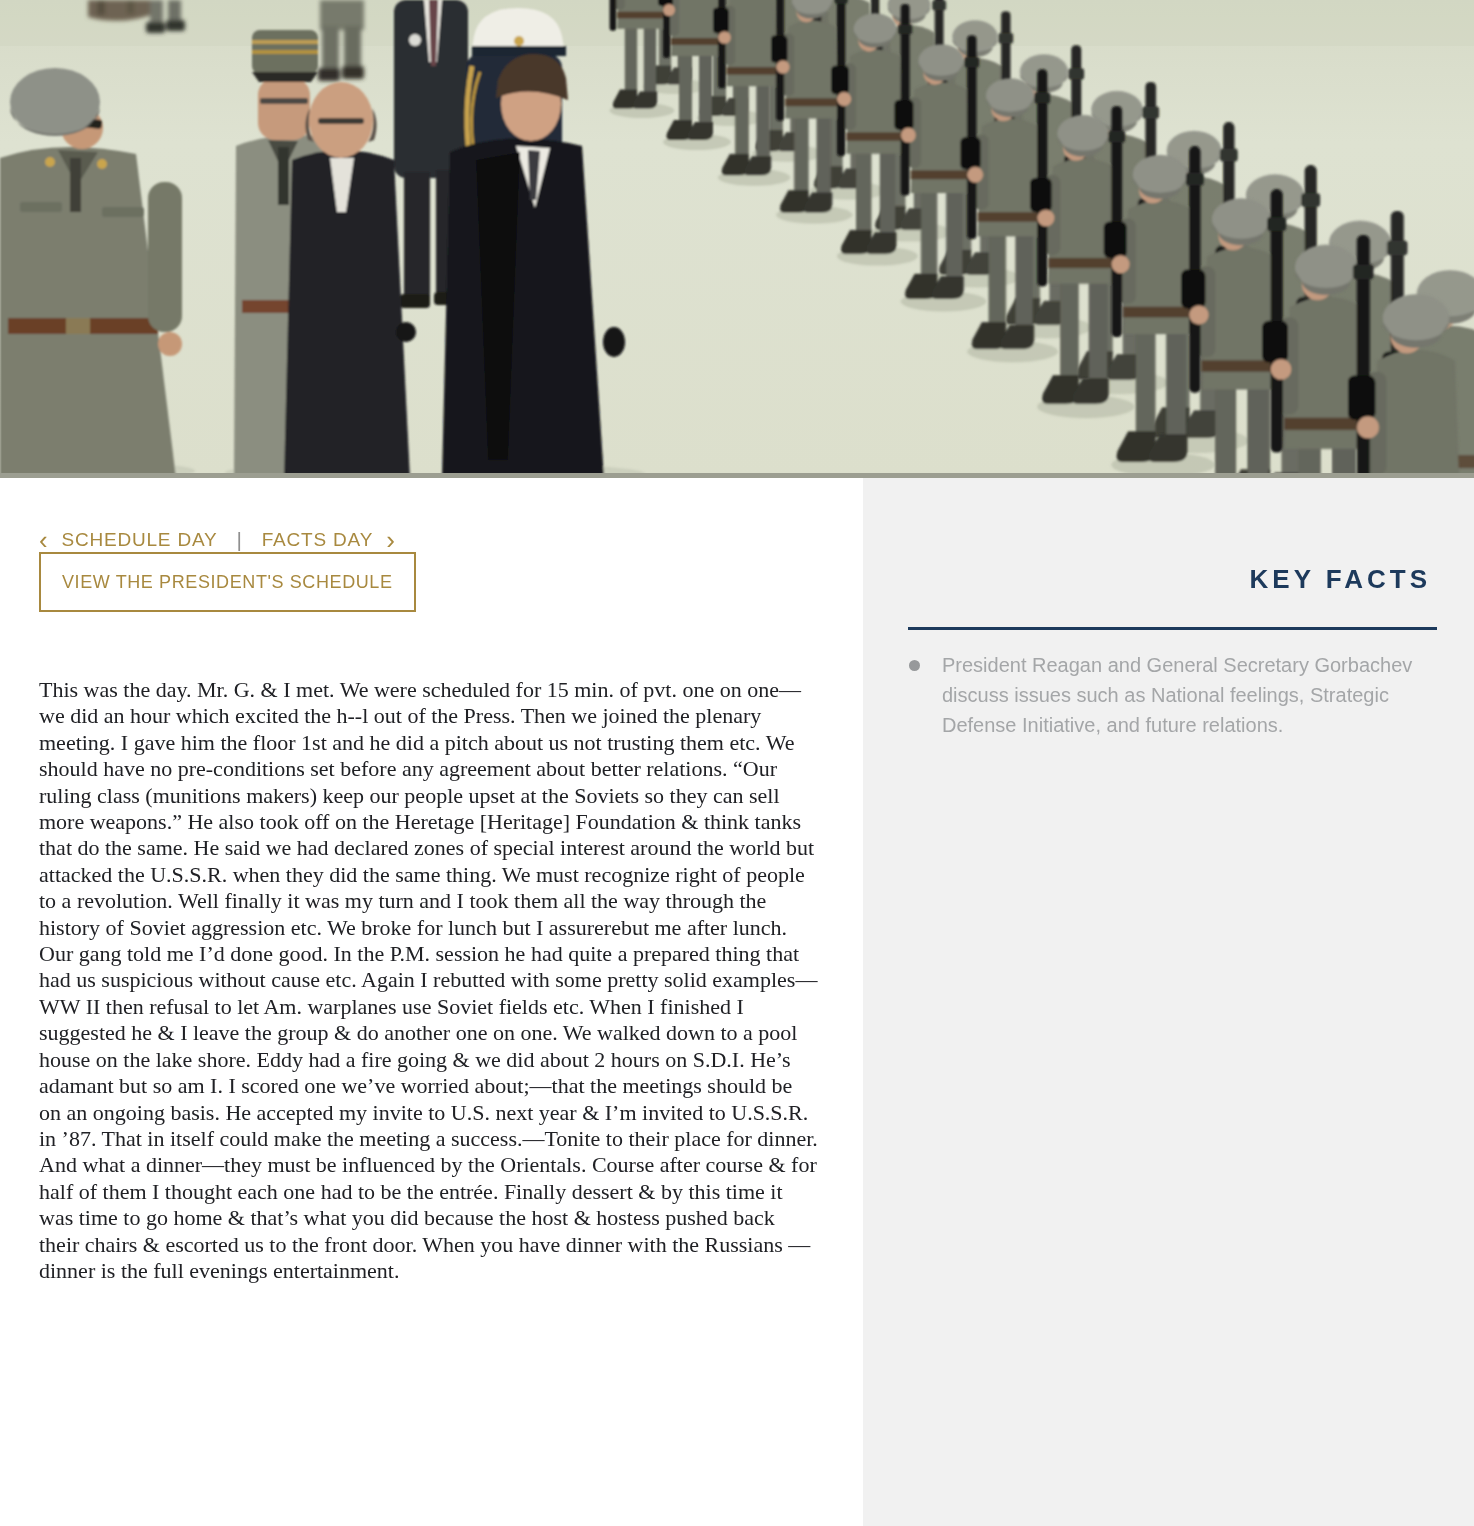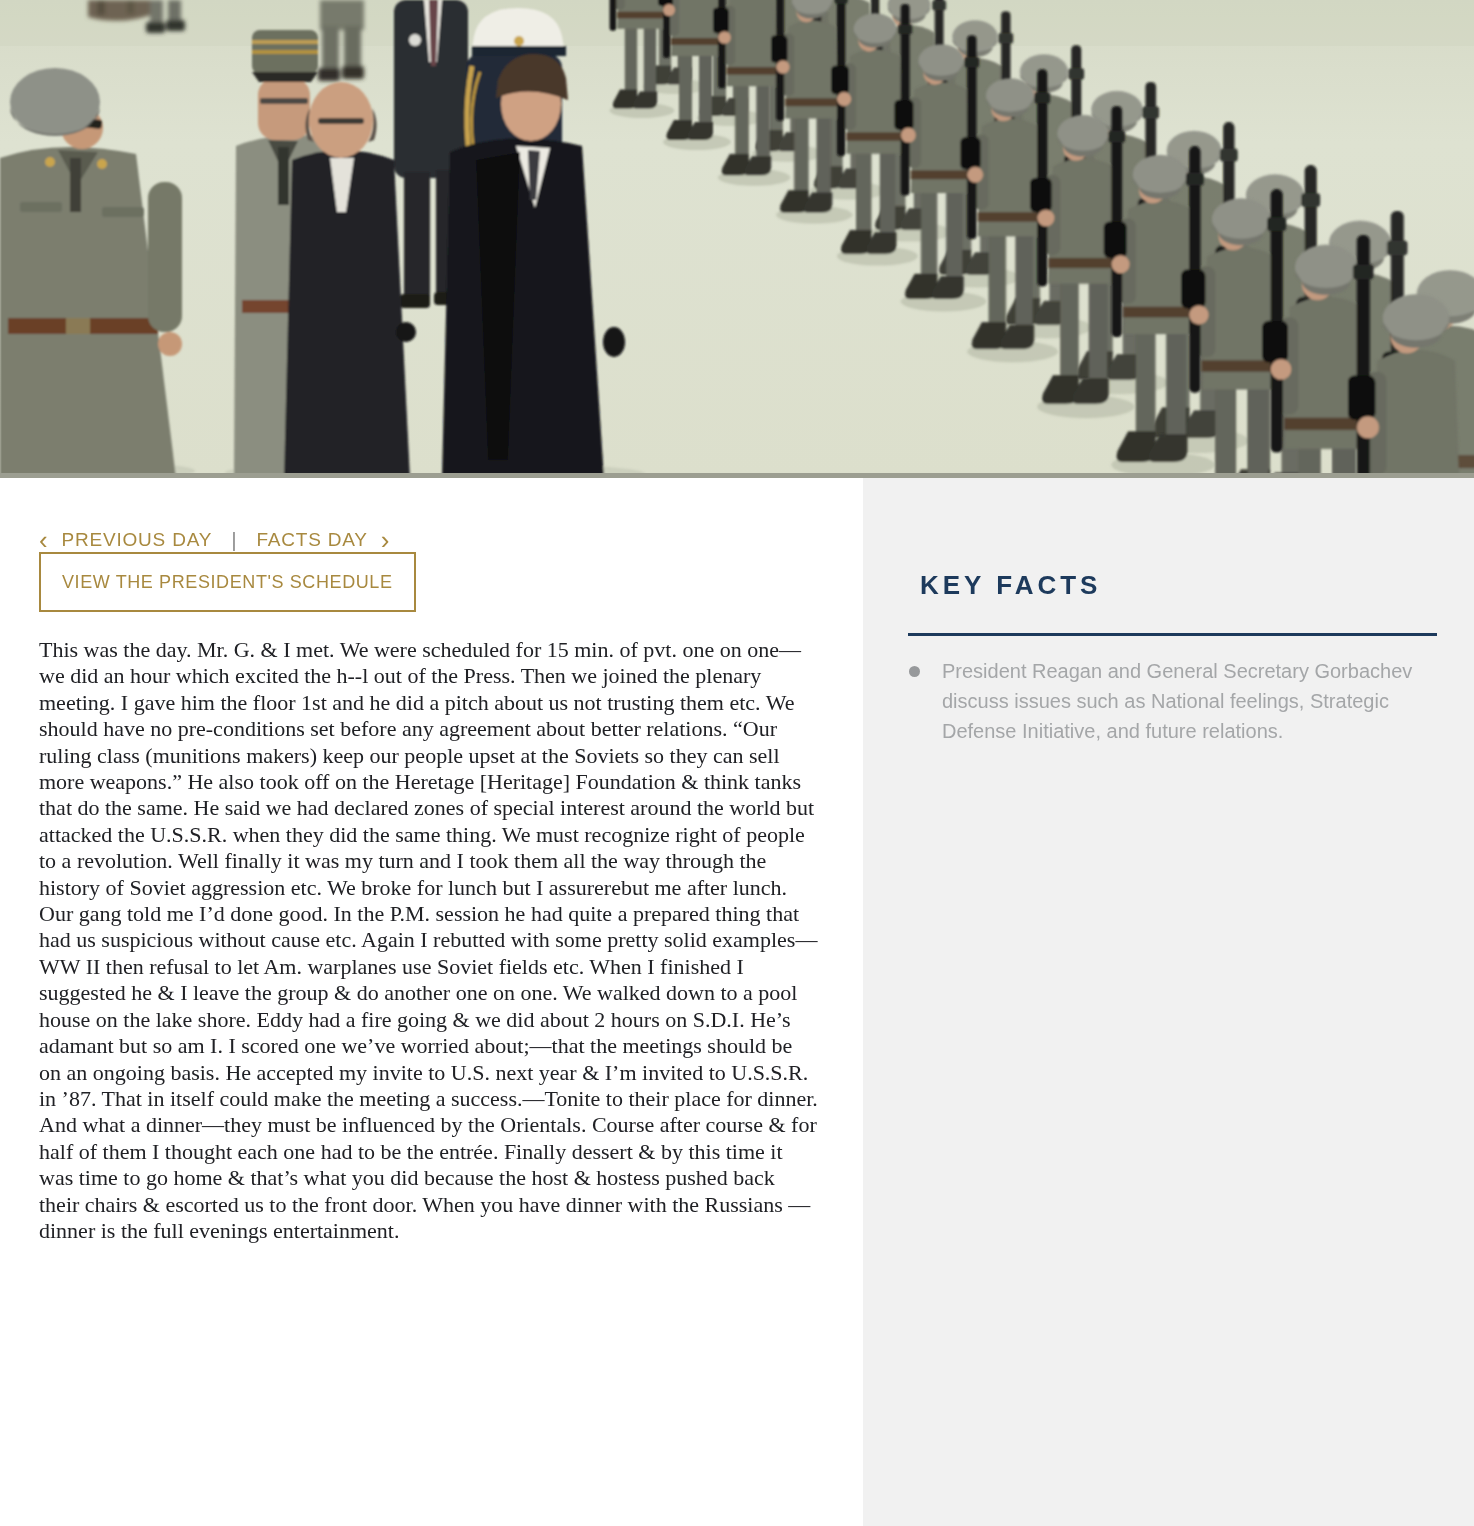--- a/index.html
+++ b/index.html
@@ -27,25 +27,25 @@
     gap:13px;font-weight:500;}
   .chev{font-size:26px;line-height:18px;font-weight:400;}
   .sep{color:#8f8f8f;margin:0 19px;font-weight:300;font-size:21px;}
   
   .title{margin:54px 0 0;font-family:"Liberation Serif",serif;font-weight:400;
     font-size:43px;line-height:49px;color:var(--title-gold);letter-spacing:.3px;}
   .schedule-btn{display:inline-block;background:transparent;
     border:2px solid var(--gold);color:var(--gold);font-family:"Liberation Sans",sans-serif;
     font-size:18px;letter-spacing:.6px;padding:18px 21px;line-height:20px;cursor:pointer;}
   
-  .diary{margin-top:25px;width:779px;font-family:"Liberation Serif",serif;
+  .diary{margin-top:65px;width:779px;font-family:"Liberation Serif",serif;
     font-size:22px;line-height:26.4px;color:var(--body-text);}
   
-  .kf-heading{text-align:left;font-size:26px;letter-spacing:4px;
-    color:var(--navy);font-weight:700;margin:12px;}
+  .kf-heading{text-align:right;font-size:26px;letter-spacing:4px;
+    color:var(--navy);font-weight:700;margin:6px;}
   .kf-divider{height:3px;background:var(--navy);margin-top:32px;}
   .kf-list{list-style:none;margin:6px 0 0;padding:0;}
   .kf-item{position:relative;padding-left:34px;font-size:20px;line-height:30px;
     color:var(--fact-text);margin-top:20px;}
   .kf-item:not(:first-child){}
   .kf-bullet{position:absolute;left:1px;top:10px;width:11px;height:11px;
     border-radius:50%;background:var(--fact-bullet);}
 </style>
 </head>
 <body>
@@ -215,21 +215,21 @@
   </svg>
 </div>
 
 <div class="content">
 
   <div class="main">
 
     <nav class="daynav">
       <a href="#">
         <span class="chev">‹</span>
-        <span>PREVIOUS DAY</span>
+        <span>SCHEDULE DAY</span>
       </a>
       <span class="sep">|</span>
       <a href="#">
         <span>FACTS DAY</span>
         <span class="chev">›</span>
       </a>
     </nav>
 
 
     <button class="schedule-btn">VIEW THE PRESIDENT'S SCHEDULE</button>

